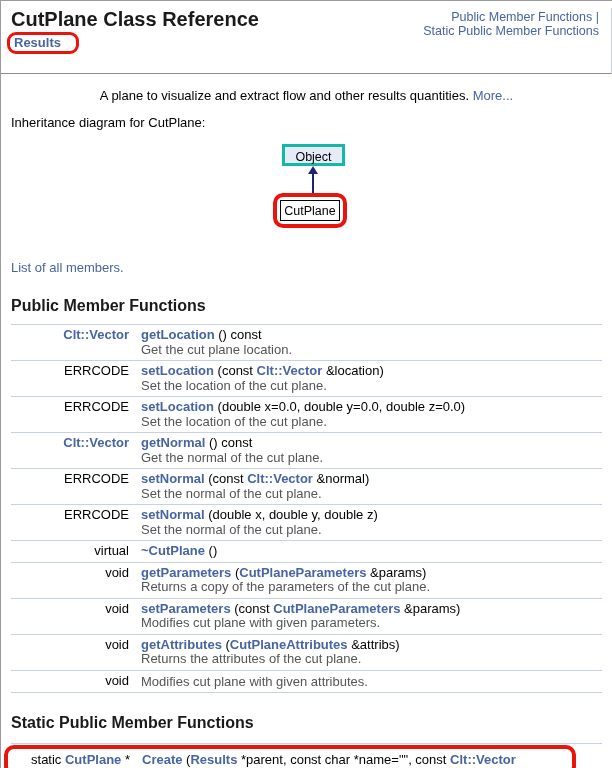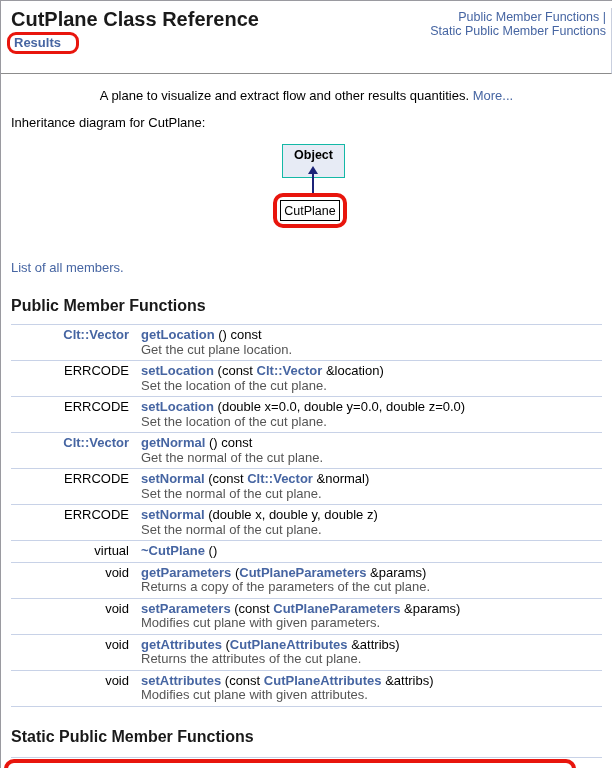--- a/index.html
+++ b/index.html
@@ -20,21 +20,21 @@
 
   
   .header {
     position: relative;
     height: 66px;
     border-bottom: 1px solid #8c8c8c;
     border-right: 1px solid #c9cfde;
     background: #fff;
   }
   .summary {
-    position: absolute; top: 2px; right: 5px;
+    position: absolute; top: 2px; right: 12px;
     text-align: right; font-size: 12.5px; line-height: 14px;
     color: #4665A2;
   }
   h1.title { font-size: 20px; font-weight: bold; margin: 7px 0 0 10px; color: #1a1a1a; }
   .ingroups { margin: 1px 0 0 12px; }
   .red-oval {
     display: inline-block;
     border: 3px solid #e8150d;
     border-radius: 9px;
     padding: 0 15px 1px 4px;
@@ -47,22 +47,22 @@
   .inherit-label { margin: 11px 10px 12px 10px; line-height: 16px; }
 
   .diagram { position: relative; height: 100px; margin-top: 1px; }
   .node {
     position: absolute;
     text-align: center;
     font-size: 12.5px;
     line-height: 20px;
   }
   .object-node {
-    left: 281px; top: 1px; width: 63px; height: 34px;
-    background: #e7ebf5; border: 1px solid #14b8a6; font-weight: bold;
+    left: 281px; top: 1px; width: 63px; height: 22px;
+    background: #e7ebf5; border: 3px solid #14b8a6;
   }
   .arrow-line {
     position: absolute; left: 311px; top: 30px;
     width: 2px; height: 24px; background: #1c2378;
   }
   .arrow-head {
     position: absolute; left: 307px; top: 23px;
     width: 0; height: 0;
     border-left: 5px solid transparent;
     border-right: 5px solid transparent;
@@ -200,21 +200,20 @@
       <div class="mrow">
         <div class="mleft"><span>void</span></div>
         <div class="mright">
           <div><a class="el">getAttributes</a><span> (</span><a class="el">CutPlaneAttributes</a><span> &amp;attribs)</span></div>
           <div class="mdesc">Returns the attributes of the cut plane.</div>
         </div>
       </div>
       <div class="mrow">
         <div class="mleft"><span>void</span></div>
         <div class="mright">
-          <div><a class="el">setAttributes</a><span> (const </span><a class="el">CutPlaneAttributes</a><span> &amp;attribs)</span></div>
           <div class="mdesc">Modifies cut plane with given attributes.</div>
         </div>
       </div>
     </div>
 
   <h2 class="sec">Static Public Member Functions</h2>
   <div class="static-topline"></div>
   <div class="red-wrap">
     <div class="mtable" id="static-table">
         <div class="mrow">

